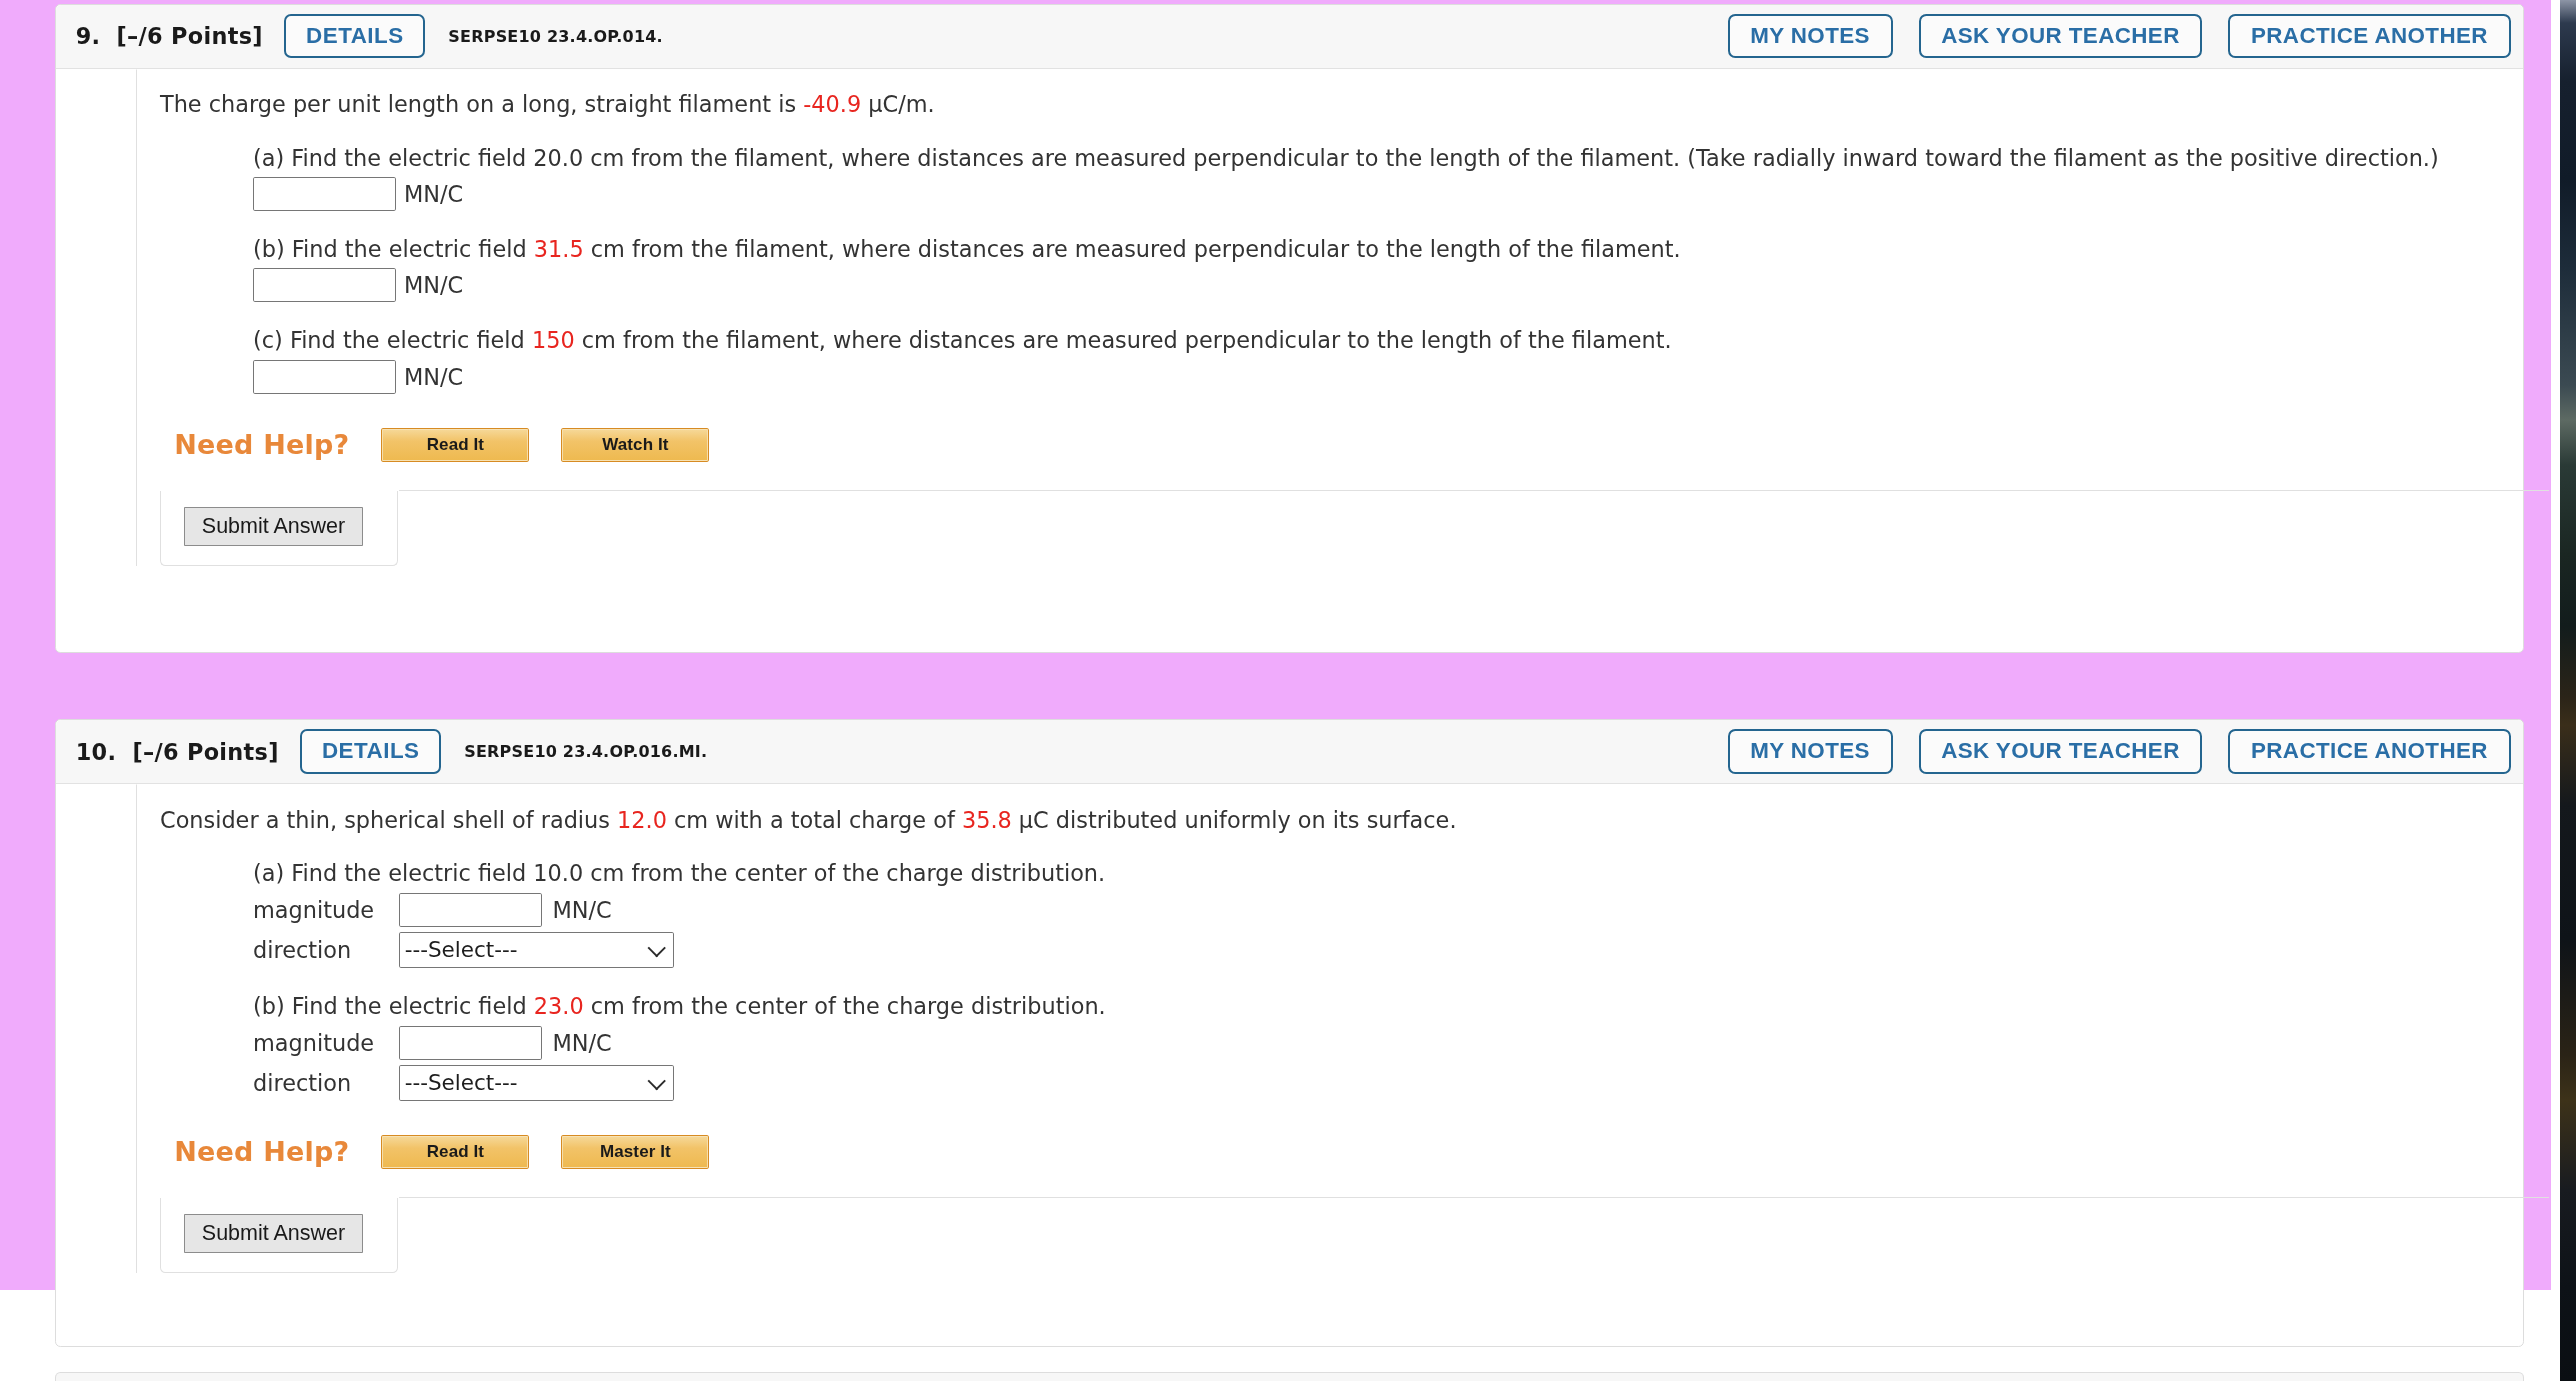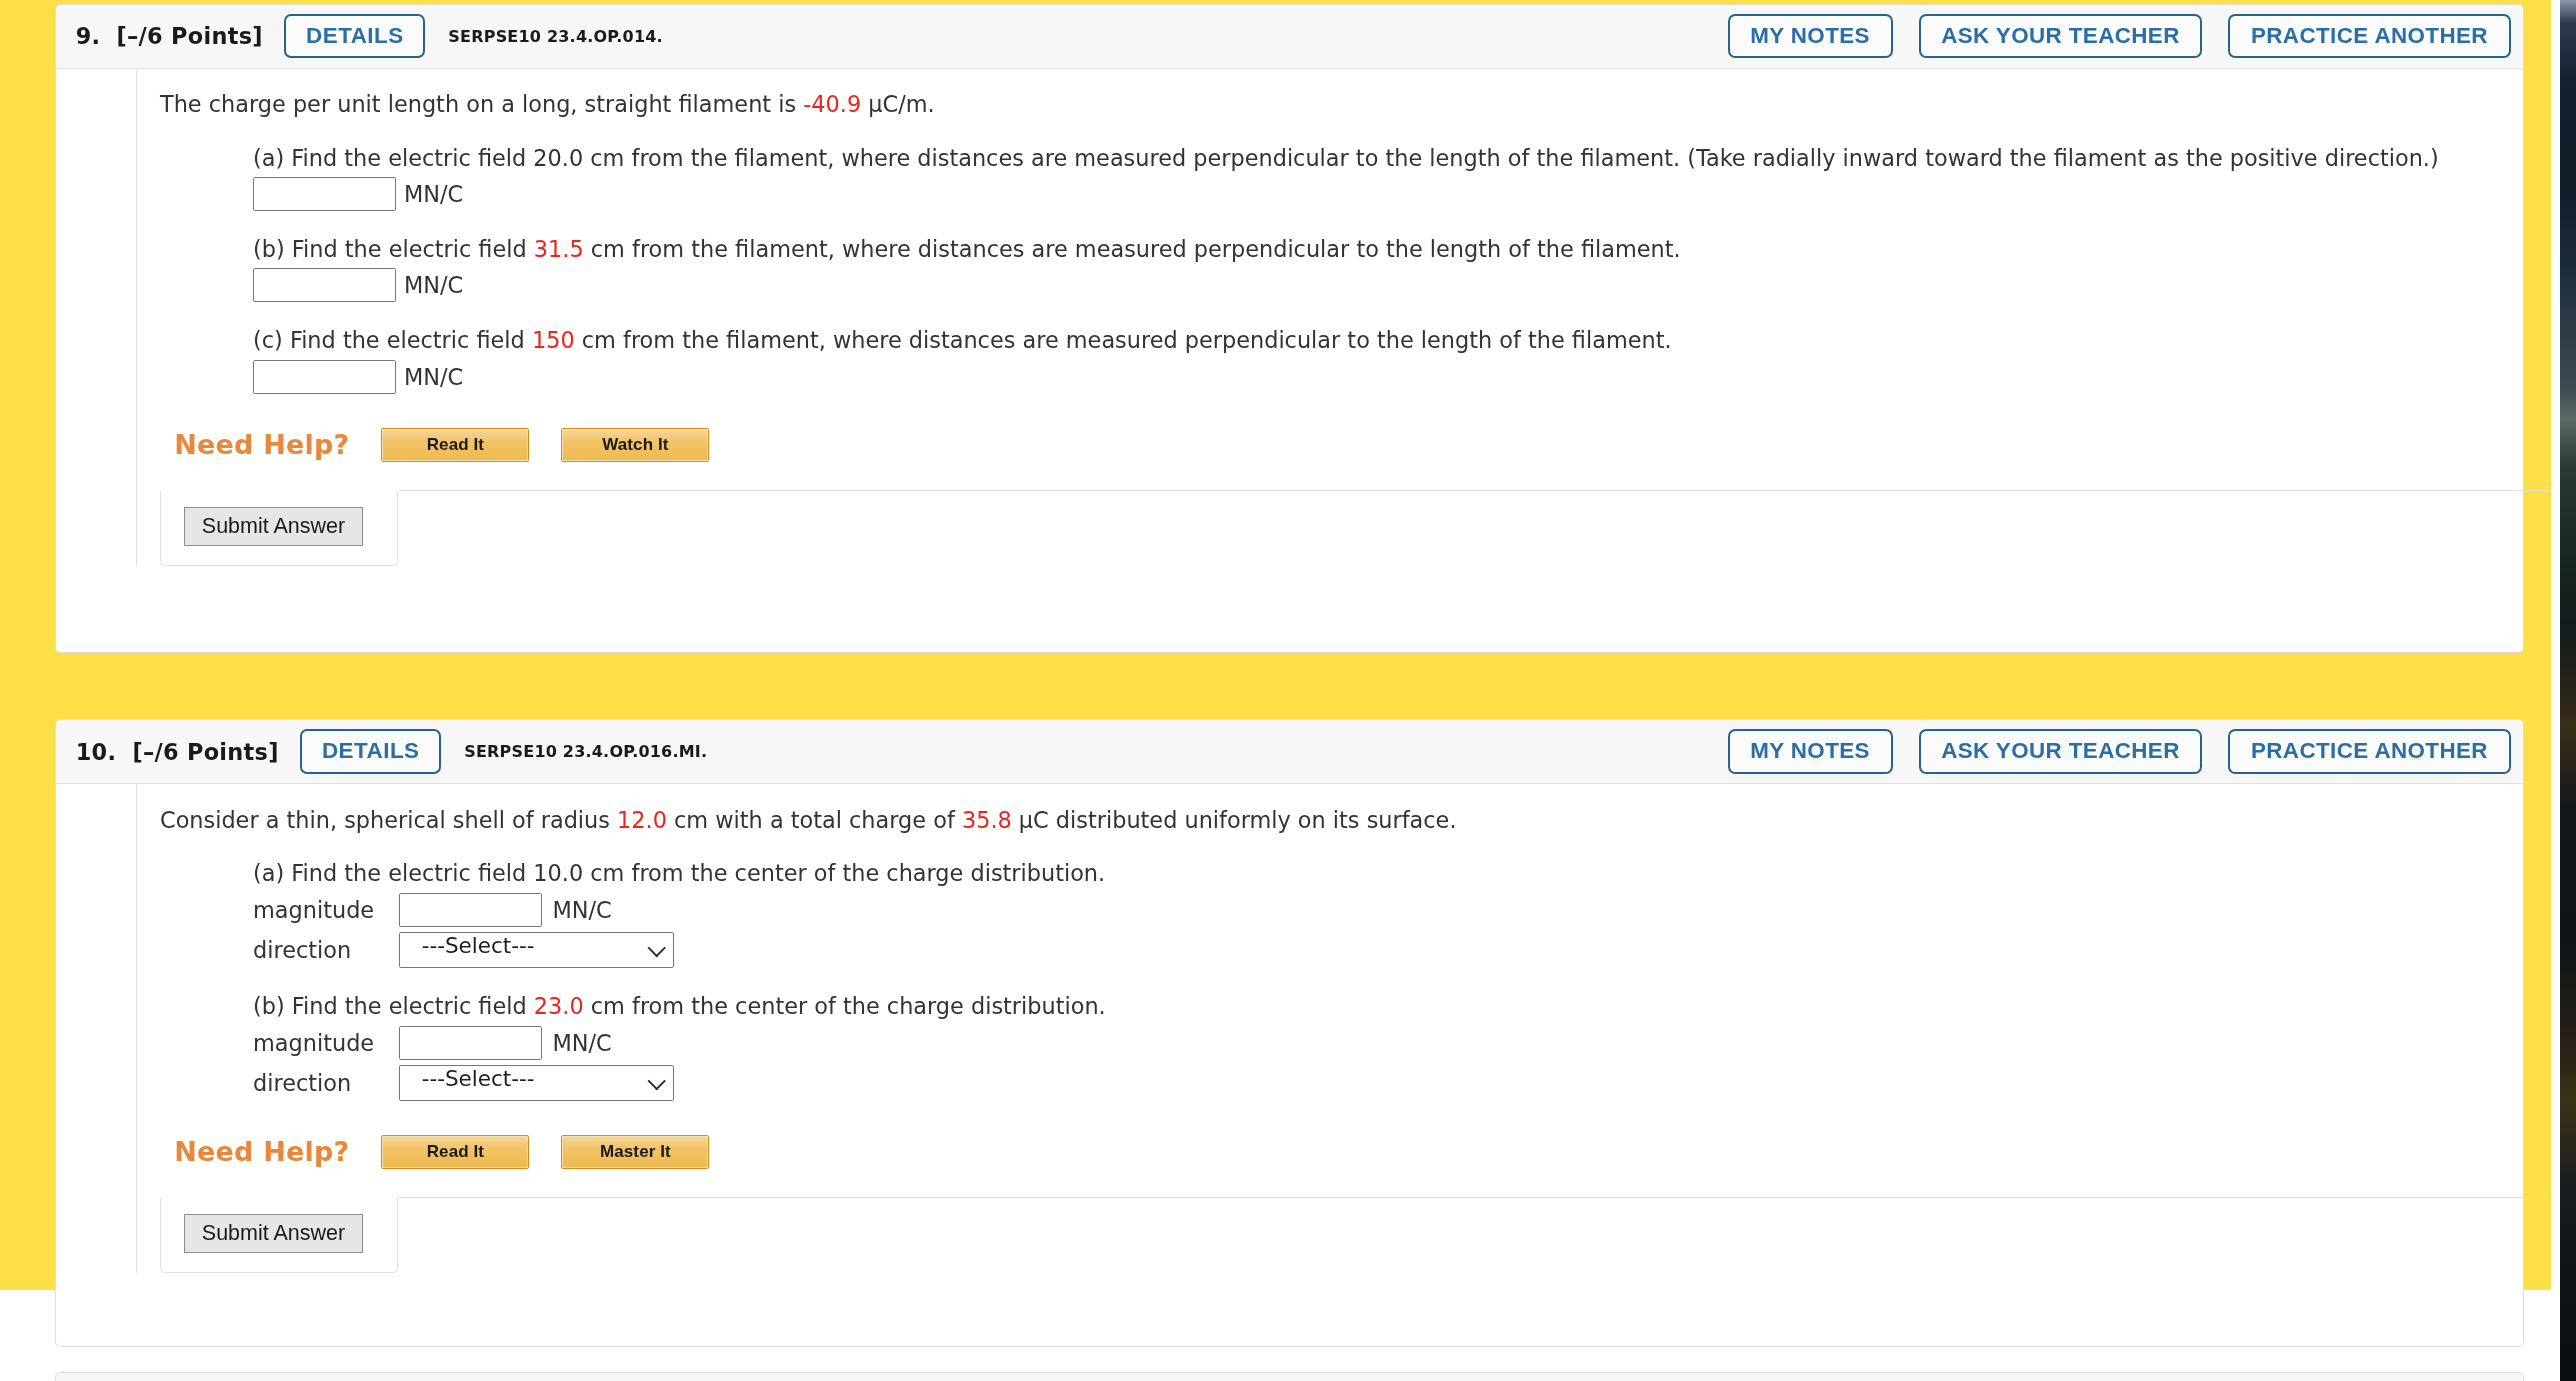--- a/index.html
+++ b/index.html
@@ -6,21 +6,21 @@
   html, body {
     margin: 0; padding: 0;
     width: 2576px; height: 1381px;
     background: #ffffff;
     font-family: "DejaVu Sans", "Liberation Sans", sans-serif;
     overflow: hidden;
   }
   .page {
     position: relative;
     width: 2576px; height: 1290px;
-    background: #fde047;
+    background: #f0abfc;
   }
 
   
   .desktop-sliver {
     position: absolute; top: 0; right: 0;
     width: 16px; height: 1381px;
     background: linear-gradient(180deg,
       #8d95a6 0px, #2d3a4e 23px, #16202e 81px, #101b28 179px,
       #1d2c3a 268px, #3b4a52 385px, #5d6a63 420px, #2a3a36 465px,
       #1a2622 555px, #121c1c 626px, #2b2418 698px, #3a2e1a 725px,
@@ -151,22 +151,22 @@
     width: 135px;
     display: inline-block;
   }
   .selbox {
     position: relative;
     width: 275px; height: 36px;
     border: 0.9px solid #767676;
     border-radius: 1.8px;
     background: #ffffff;
     display: flex;
-    align-items: flex-start;
-    padding-left: 22px;
+    align-items: center;
+    padding-left: 5px;
     cursor: pointer;
   }
   .selbox span { font-size: 21.5px; color: #1d1d1d; }
   .chev {
     position: absolute; right: 9.8px; top: 50%;
     transform: translateY(-60%);
     width: 13.4px; height: 13.4px;
     border-right: 2.1px solid #2b2b2b;
     border-bottom: 2.1px solid #2b2b2b;
     transform: translateY(-62%) rotate(45deg);

